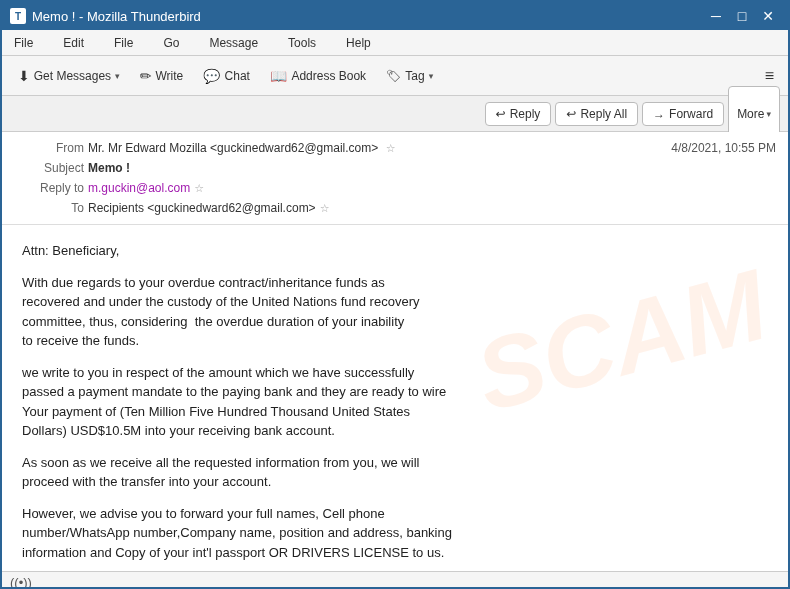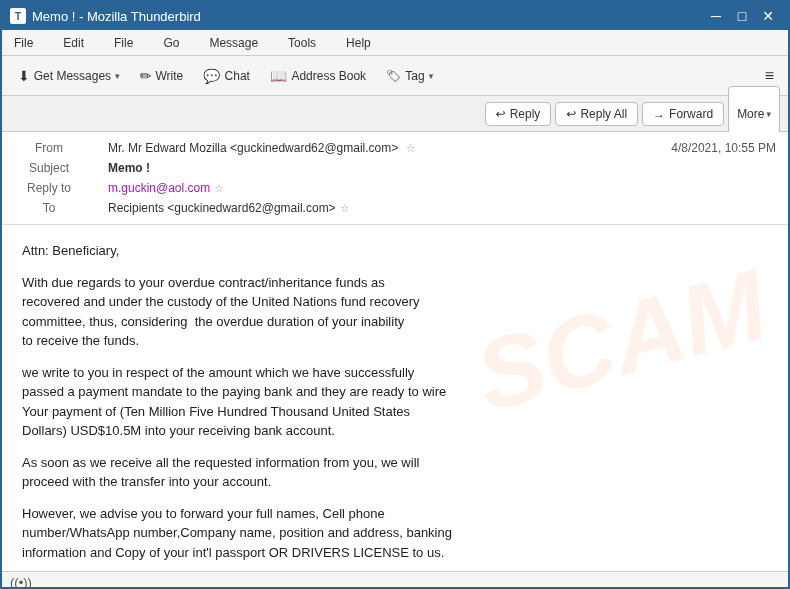--- a/index.html
+++ b/index.html
@@ -172,22 +172,22 @@
     .header-row {
       display: flex;
       align-items: center;
       padding: 2px 0;
       font-size: 12px;
       min-height: 20px;
     }
     .header-label {
       color: #666;
       min-width: 70px;
-      text-align: center;
-      margin-right: 24px;
+      text-align: right;
+      margin-right: 4px;
     }
     .header-value {
       color: #333;
     }
     .header-date {
       margin-left: auto;
       color: #555;
       font-size: 12px;
     }
     .star-icon {

